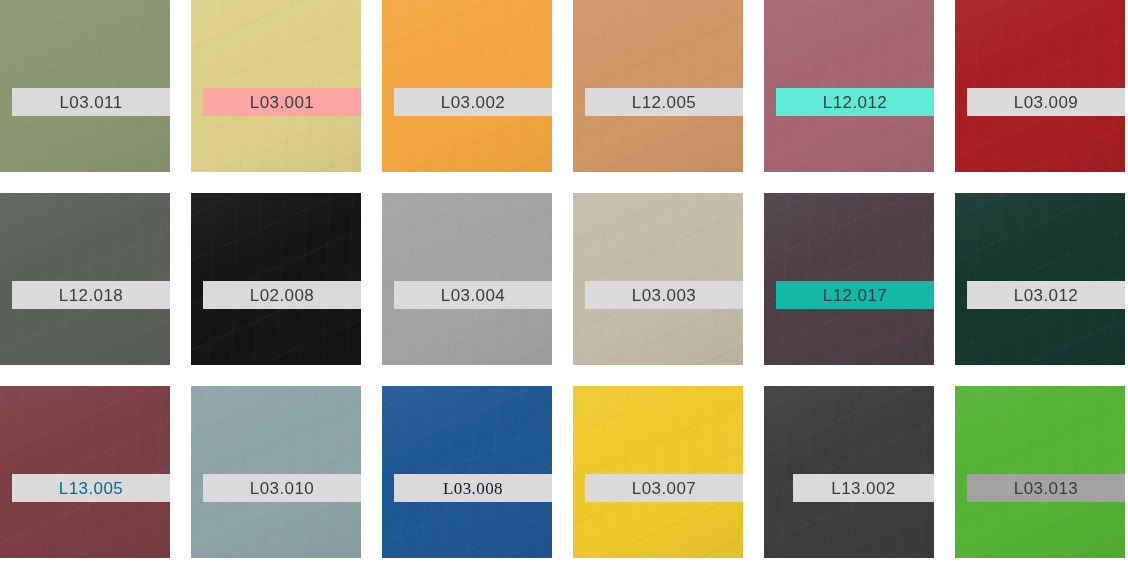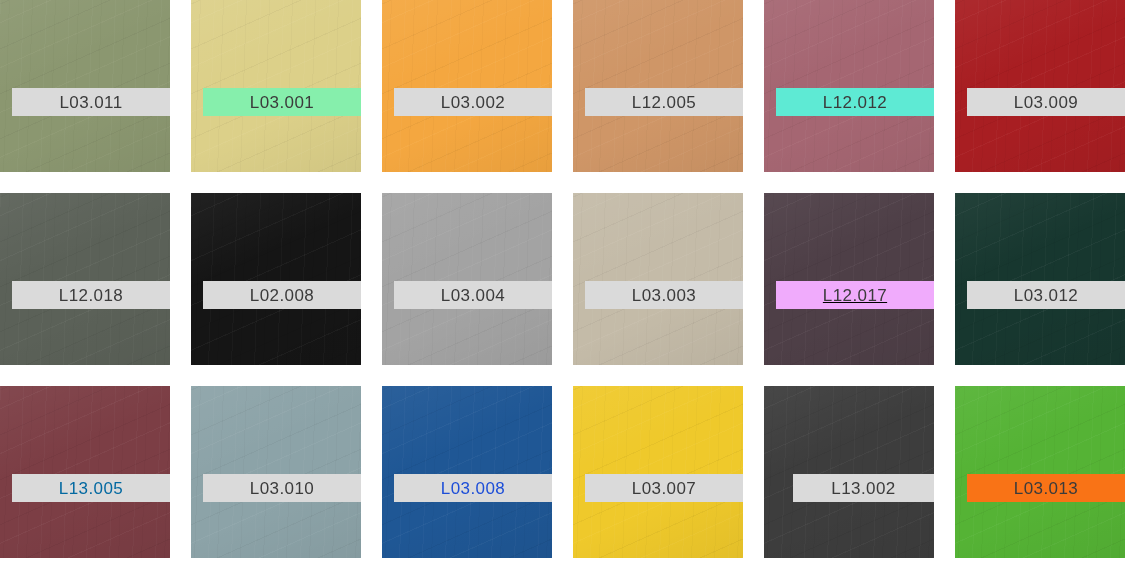--- a/index.html
+++ b/index.html
@@ -121,21 +121,21 @@
       <div class="swatch-texture"></div>
       <div class="swatch-shade"></div>
       <div class="swatch-label-band" style="background: rgb(218, 218, 218);">
         <span class="swatch-label-text" style="color: rgb(59, 59, 59);">L03.011</span>
       </div>
     </div>
     <div class="swatch-tile">
       <div class="swatch-color" style="background-color: rgb(220, 208, 137);"></div>
       <div class="swatch-texture"></div>
       <div class="swatch-shade"></div>
-      <div class="swatch-label-band" style="background: #86efac;">
+      <div class="swatch-label-band" style="background: #fca5a5;">
         <span class="swatch-label-text" style="color: rgb(59, 59, 59);">L03.001</span>
       </div>
     </div>
     <div class="swatch-tile">
       <div class="swatch-color" style="background-color: rgb(244, 167, 64);"></div>
       <div class="swatch-texture"></div>
       <div class="swatch-shade"></div>
       <div class="swatch-label-band" style="background: rgb(218, 218, 218);">
         <span class="swatch-label-text" style="color: rgb(59, 59, 59);">L03.002</span>
       </div>
@@ -193,21 +193,21 @@
       <div class="swatch-texture"></div>
       <div class="swatch-shade"></div>
       <div class="swatch-label-band" style="background: rgb(218, 218, 218);">
         <span class="swatch-label-text" style="color: rgb(59, 59, 59);">L03.003</span>
       </div>
     </div>
     <div class="swatch-tile">
       <div class="swatch-color" style="background-color: rgb(78, 63, 71);"></div>
       <div class="swatch-texture"></div>
       <div class="swatch-shade"></div>
-      <div class="swatch-label-band" style="background: #f0abfc; text-decoration: underline;">
+      <div class="swatch-label-band" style="background: #14b8a6;">
         <span class="swatch-label-text" style="color: rgb(59, 59, 59);">L12.017</span>
       </div>
     </div>
     <div class="swatch-tile">
       <div class="swatch-color" style="background-color: rgb(23, 55, 47);"></div>
       <div class="swatch-texture"></div>
       <div class="swatch-shade"></div>
       <div class="swatch-label-band" style="background: rgb(218, 218, 218);">
         <span class="swatch-label-text" style="color: rgb(59, 59, 59);">L03.012</span>
       </div>
@@ -226,21 +226,21 @@
       <div class="swatch-shade"></div>
       <div class="swatch-label-band" style="background: rgb(218, 218, 218);">
         <span class="swatch-label-text" style="color: rgb(59, 59, 59);">L03.010</span>
       </div>
     </div>
     <div class="swatch-tile">
       <div class="swatch-color" style="background-color: rgb(31, 87, 149);"></div>
       <div class="swatch-texture"></div>
       <div class="swatch-shade"></div>
       <div class="swatch-label-band" style="background: rgb(218, 218, 218);">
-        <span class="swatch-label-text" style="color: #1d4ed8;">L03.008</span>
+        <span class="swatch-label-text" style="color: #0f172a; font-family: Liberation Serif, serif;">L03.008</span>
       </div>
     </div>
     <div class="swatch-tile">
       <div class="swatch-color" style="background-color: rgb(239, 201, 43);"></div>
       <div class="swatch-texture"></div>
       <div class="swatch-shade"></div>
       <div class="swatch-label-band" style="background: rgb(218, 218, 218);">
         <span class="swatch-label-text" style="color: rgb(59, 59, 59);">L03.007</span>
       </div>
     </div>
@@ -249,17 +249,17 @@
       <div class="swatch-texture"></div>
       <div class="swatch-shade"></div>
       <div class="swatch-label-band" style="background: rgb(218, 218, 218); margin-left: 17px;">
         <span class="swatch-label-text" style="color: rgb(59, 59, 59);">L13.002</span>
       </div>
     </div>
     <div class="swatch-tile">
       <div class="swatch-color" style="background-color: rgb(85, 179, 53);"></div>
       <div class="swatch-texture"></div>
       <div class="swatch-shade"></div>
-      <div class="swatch-label-band" style="background: #f97316;">
+      <div class="swatch-label-band" style="background: #a3a3a3;">
         <span class="swatch-label-text" style="color: rgb(59, 59, 59);">L03.013</span>
       </div>
     </div>
   </div>
 
 </body></html>

